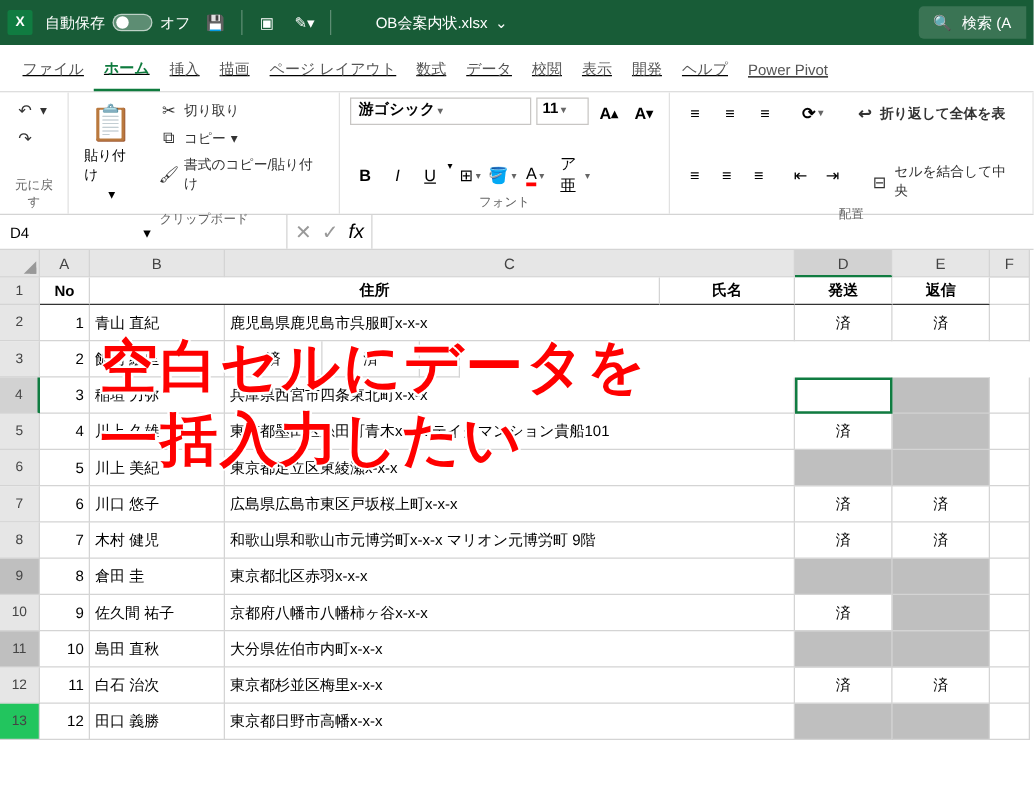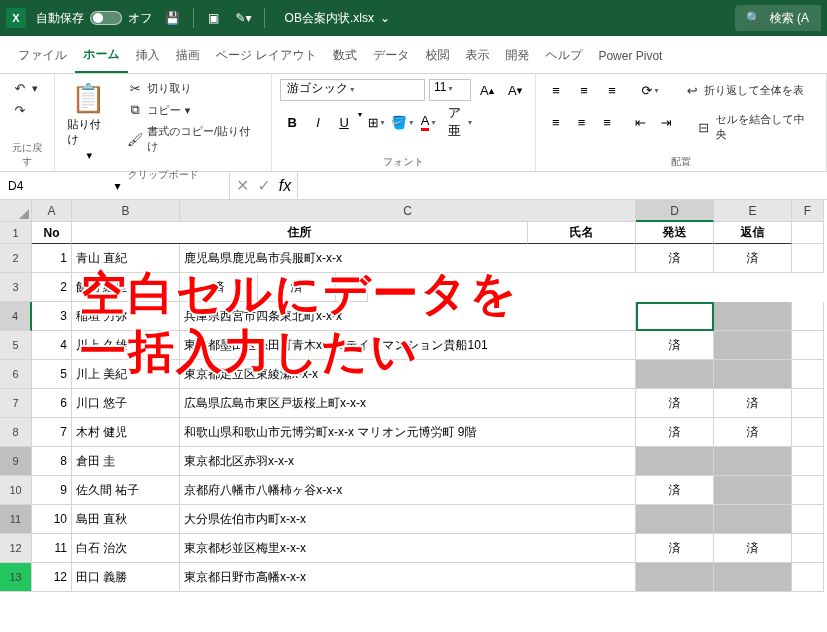--- a/index.html
+++ b/index.html
@@ -6,38 +6,38 @@
 body { background: #fff; width: 827px; height: 632px; overflow: hidden; position: relative; }
 
 
 .titlebar { background: #185c37; height: 36px; display: flex; align-items: center; color: #fff; font-size: 12px; padding: 0 6px; gap: 10px; }
 .excel-icon { width: 20px; height: 20px; background: #107c41; display: inline-flex; align-items: center; justify-content: center; font-weight: bold; font-size: 11px; color:#fff; border-radius:2px;}
 .autosave { display: flex; align-items: center; gap: 6px; }
 .toggle { width: 32px; height: 14px; background: rgba(255,255,255,.3); border-radius: 8px; position: relative; border:1px solid rgba(255,255,255,.6);}
 .toggle::after { content:''; width:10px; height:10px; background:#fff; border-radius:50%; position:absolute; left:2px; top:1px; }
 .titlebar .sep { width:1px; height:20px; background: rgba(255,255,255,.3); }
 .titlebar-icon { width:20px; height:20px; display:inline-flex; align-items:center; justify-content:center; }
-.filename { display:flex; align-items:center; gap:6px; margin-left:10px;}
+.filename { display:flex; align-items:center; gap:6px; margin-left:26px;}
 .search-box { margin-left:auto; background: rgba(255,255,255,.15); border-radius:4px 0 0 4px; padding: 4px 12px; display:flex; align-items:center; gap:8px; height:26px; min-width:80px;}
 
 
-.ribbon-tabs { display:flex; align-items:center; border-bottom:1px solid #d4d4d4; padding:0 10px; background:#fff;}
+.ribbon-tabs { display:flex; align-items:center; border-bottom:1px solid #d4d4d4; padding:0 10px; background:#fff;text-decoration:underline;}
 .tab { padding: 10px 8px 8px; font-size:12px; color:#555; cursor:pointer; }
 .tab.active { color:#0f7b3e; border-bottom:2px solid #0f7b3e; font-weight:bold;}
 
 
 .ribbon { display:flex; background:#fff; border-bottom:1px solid #d4d4d4; height:98px; }
 .group { border-right:1px solid #e1e1e1; padding:4px 8px 0; display:flex; flex-direction:column; position:relative;}
 .group-label { font-size:10px; color:#666; text-align:center; padding:2px 0; margin-top:auto;}
 .group-body { display:flex; align-items:flex-start; gap:4px; flex:1;}
 .vstack { display:flex; flex-direction:column; gap:2px;}
 .btn { display:flex; align-items:center; gap:4px; padding:2px 4px; font-size:11px; color:#333; cursor:pointer; border-radius:3px;}
 .big-btn { display:flex; flex-direction:column; align-items:center; gap:2px; padding:4px; font-size:11px;}
 .icon-box { width:16px; height:16px; display:inline-flex; align-items:center; justify-content:center; font-size:13px;}
-.font-row { display:flex; gap:4px; align-items:center; margin-bottom:6px;}
+.font-row { display:flex; gap:4px; margin-bottom:24px;font-weight:bold;}
 .font-select { border:1px solid #c8c6c4; height:22px; font-size:12px; padding:0 20px 0 6px; width:145px; position:relative; background:#fff;}
 .size-select { border:1px solid #c8c6c4; height:22px; width:42px; font-size:12px; padding:0 4px;}
 .font-btns { display:flex; gap:2px;}
 .fbtn { width:24px; height:24px; display:inline-flex; align-items:center; justify-content:center; font-size:13px; cursor:pointer; border-radius:3px;}
 .dd::after { content:'▾'; font-size:8px; margin-left:2px; color:#666;}
 
 
 .formula-bar { display:flex; border-bottom:1px solid #d4d4d4; height:28px; align-items:stretch;}
 .name-box { width:230px; border-right:1px solid #d4d4d4; display:flex; align-items:center; padding:0 8px; font-size:12px;}
 .name-box span { flex:1; }

